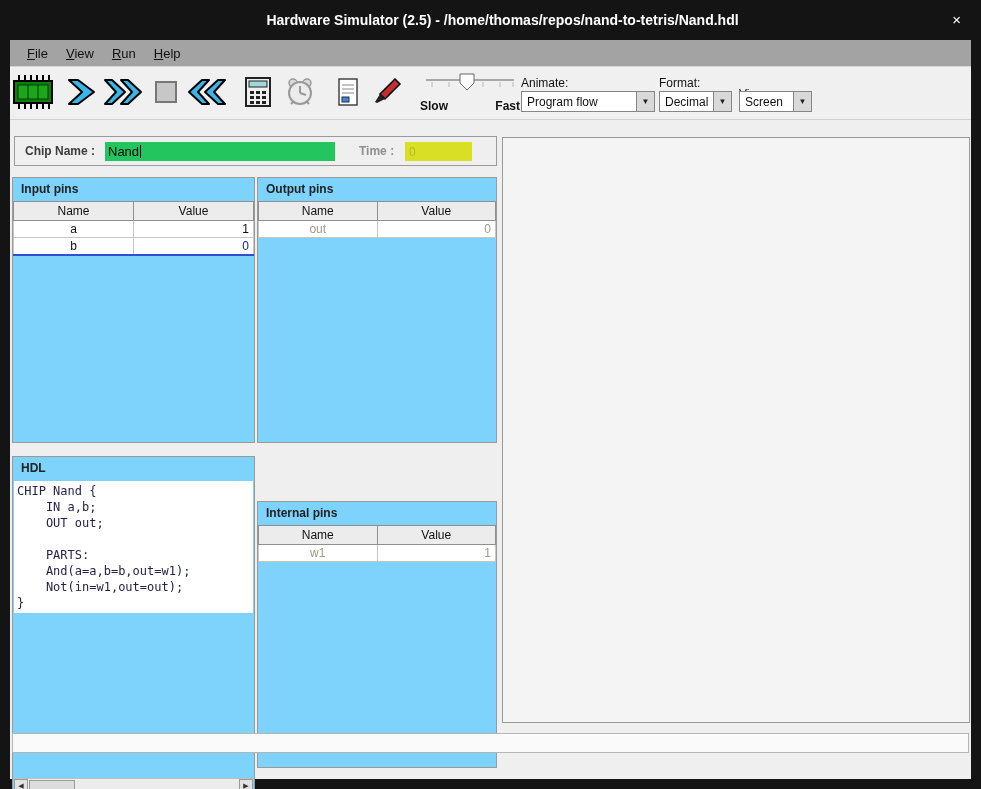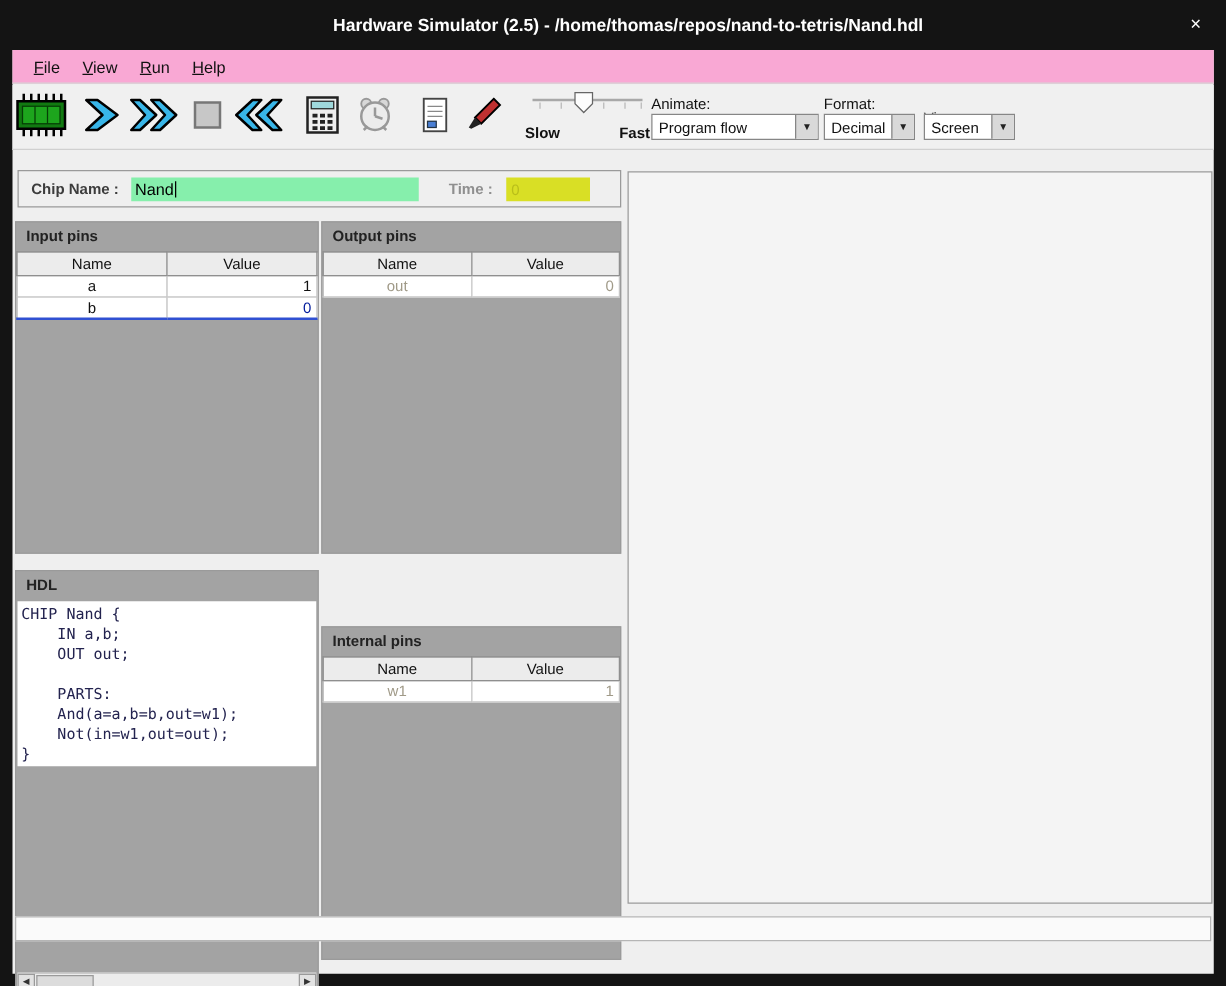--- a/index.html
+++ b/index.html
@@ -11,21 +11,21 @@
   
   .titlebar { position:absolute; left:0; top:0; width:100%; height:40px; background:#141414; }
   .title-text { position:absolute; left:0; right:0; top:0; height:40px; line-height:40px;
                 text-align:center; color:#fff; font-size:14px; font-weight:bold;padding-left:24px; }
   .close-btn { position:absolute; right:20px; top:11px; color:#fff; font-size:15px; line-height:18px; cursor:default; }
 
   
   .content { position:absolute; left:10px; top:40px; width:961px; height:739px; background:#efefef; }
 
   
-  .menubar { position:absolute; left:0; top:0; width:100%; height:27px; background:#f9a8d4;
+  .menubar { position:absolute; left:0; top:0; width:100%; height:27px; background:#a3a3a3;
              border-bottom:1px solid #d6d6d6; display:flex; align-items:center; padding-left:8px; }
   .menu-item { display:inline-block; padding:4px 9px; font-size:13px; color:#111; }
   .menu-item::first-letter { text-decoration:underline; }
 
   
   .toolbar { position:absolute; left:0; top:28px; width:100%; height:52px; background:#f0f0f0;
              border-bottom:1px solid #d0d0d0; }
   .tbtn { position:absolute; top:5px; width:42px; height:42px; display:flex; align-items:center;
           justify-content:center; }
 
@@ -39,29 +39,29 @@
   .dd { position:absolute; top:23px; height:21px; background:#fff; border:1px solid #868686; }
   .dd-text { position:absolute; left:5px; top:3px; right:20px; font-size:12px; color:#111;
              white-space:nowrap; overflow:hidden; }
   .dd-btn { position:absolute; right:0; top:0; bottom:0; width:18px; background:#d9d9d9;
             border-left:1px solid #868686; text-align:center; font-size:8px; line-height:19px; color:#222; }
 
   
   .chipbar { position:absolute; left:4px; top:96px; width:483px; height:30px;
              border:1px solid #9a9a9a; background:#efefef; }
   .chip-label { position:absolute; left:10px; top:7px; font-size:12px; font-weight:bold; color:#3c3c3c; }
-  .chip-input { position:absolute; left:90px; top:5px; width:230px; height:19px; background:#86efac;
+  .chip-input { position:absolute; left:90px; top:5px; width:230px; height:19px; background:#22c55e;
                 font-size:13px; color:#000; padding:2px 3px 0 3px; white-space:nowrap; overflow:hidden; }
   .caret { display:inline-block; width:1px; height:13px; background:#000; margin-left:1px; vertical-align:-2px; }
   .time-label { position:absolute; left:344px; top:7px; font-size:12px; font-weight:bold; color:#8f8f8f; }
   .time-box { position:absolute; left:390px; top:5px; width:67px; height:19px; background:#d9df25;
               font-size:12px; color:#b9be1a; padding:3px 0 0 4px; }
 
   
-  .panel { position:absolute; border:1px solid #9a9a9a; background:#a3a3a3; }
+  .panel { position:absolute; border:1px solid #9a9a9a; background:#7dd3fc; }
   .panel-inputs   { left:2px;   top:137px; width:243px; height:266px; }
   .panel-outputs  { left:247px; top:137px; width:240px; height:266px; }
   .panel-hdl      { left:2px;   top:416px; width:243px; height:338px; }
   .panel-internal { left:247px; top:416px; width:240px; height:267px;margin-top:45px; }
   .panel-title { height:23px; line-height:23px; padding-left:8px; font-size:12px; font-weight:bold; color:#222; }
 
   table.pin-table { width:100%; border-collapse:collapse; font-size:12px; table-layout:fixed; }
   table.pin-table th { border:1px solid #8f8f8f; background:#ececec; height:19px;
                        font-weight:normal; color:#111; text-align:center; }
   table.pin-table td { border:1px solid #c6c6c6; background:#fff; height:17px; color:#111; }

